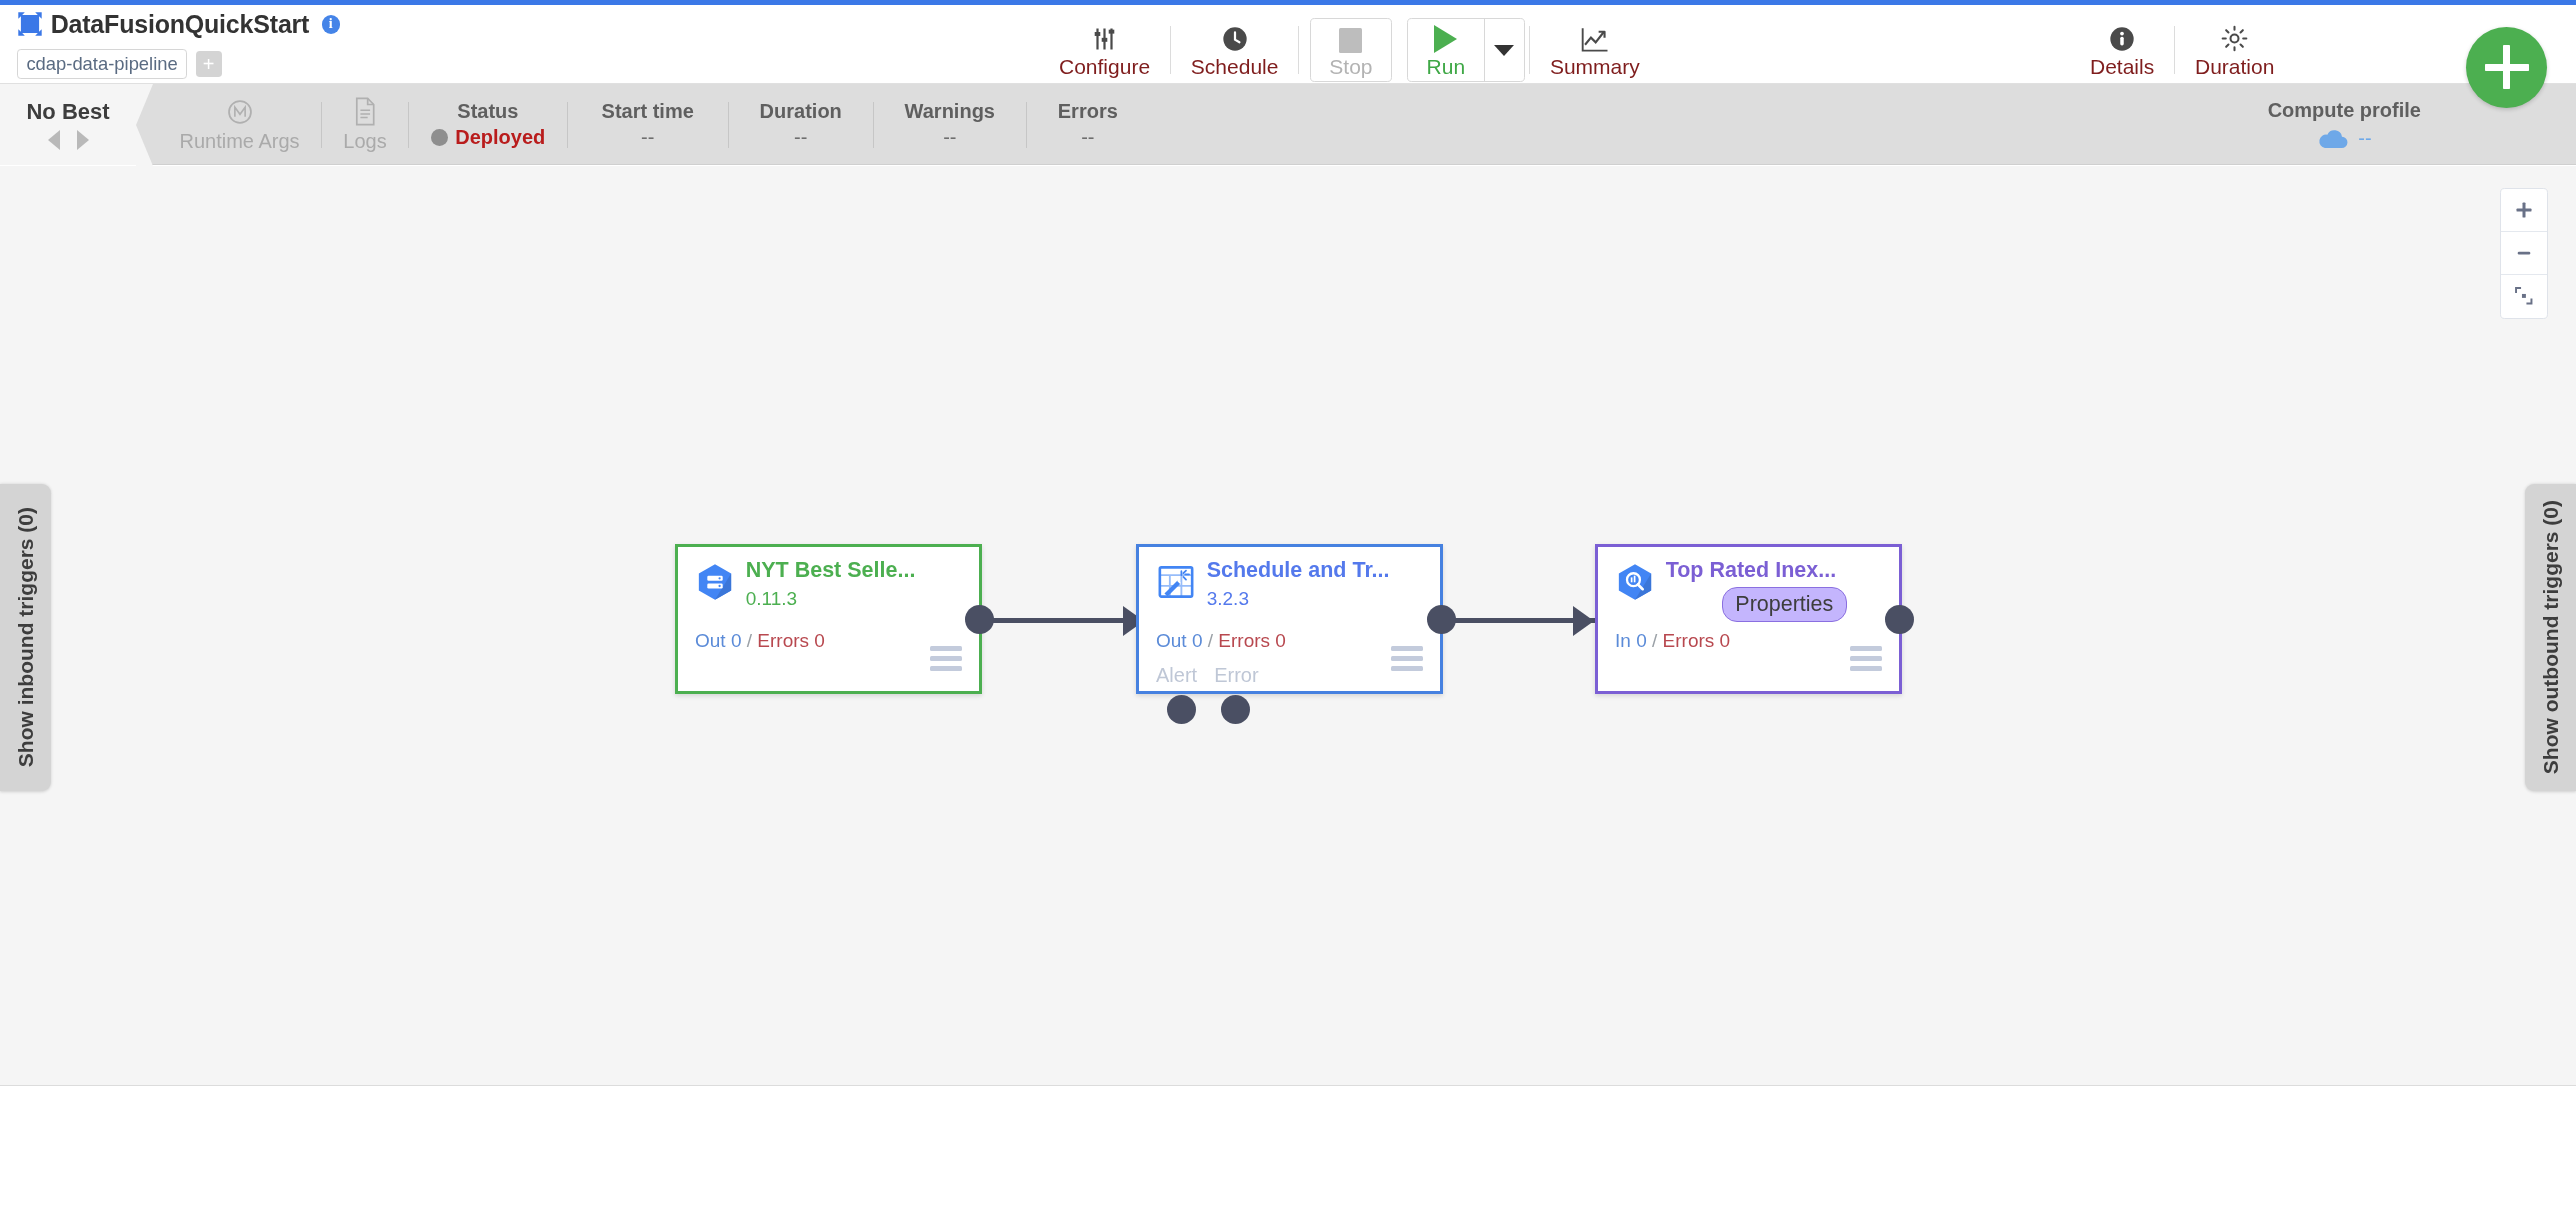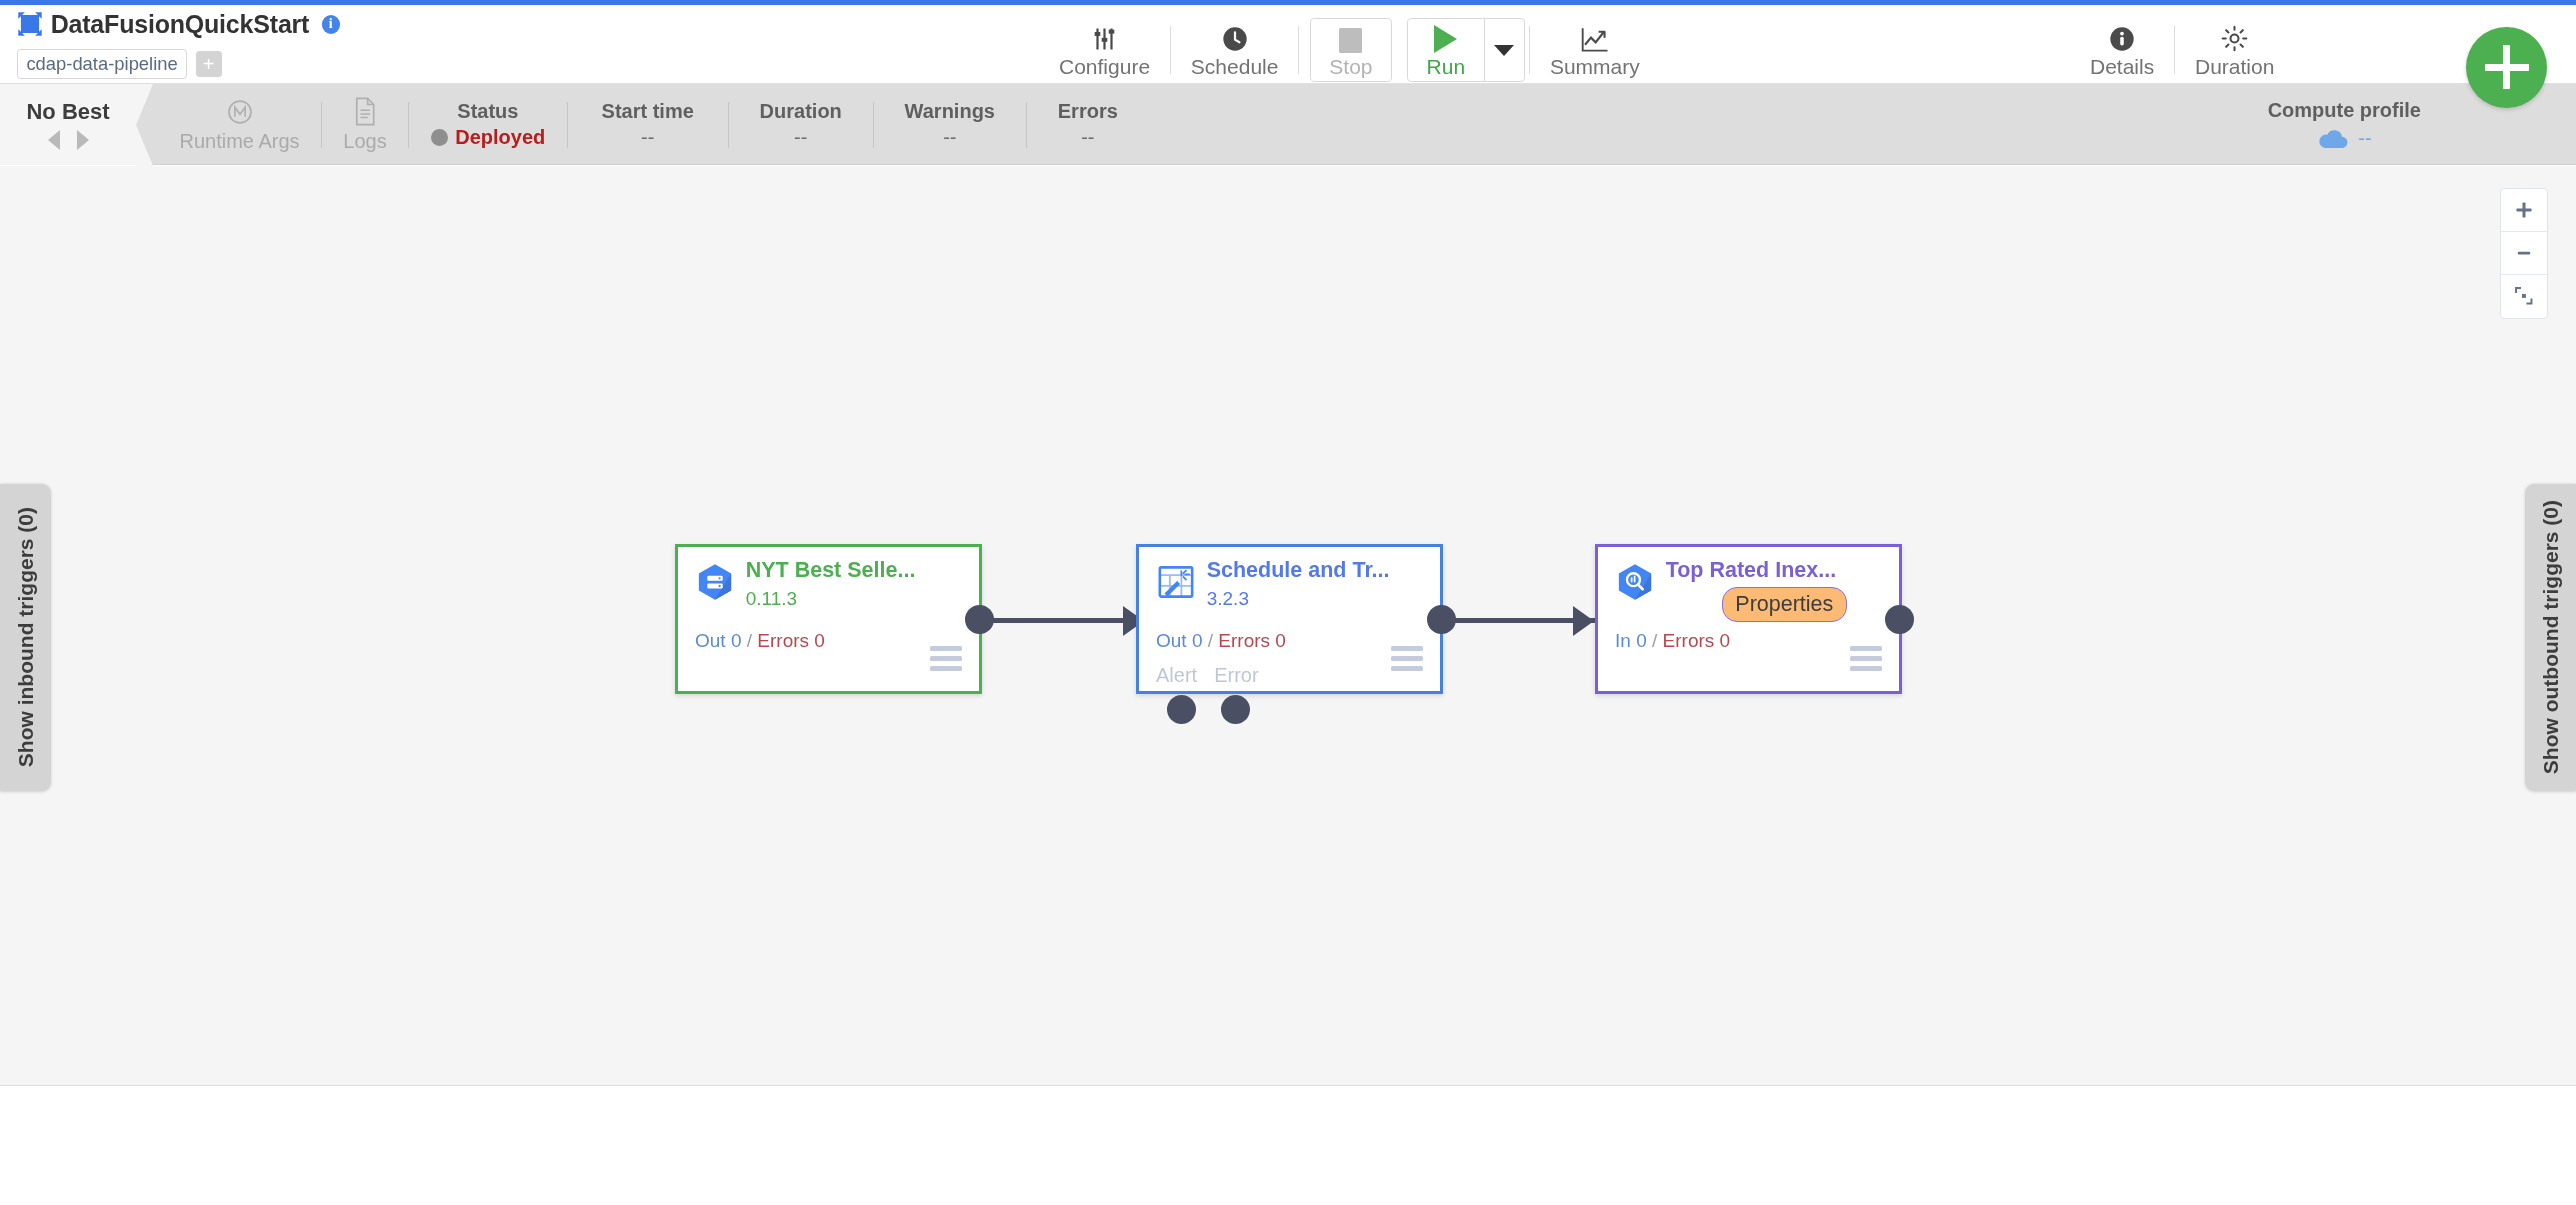--- a/index.html
+++ b/index.html
@@ -28,21 +28,21 @@
   .tag-pill { border:0.8px solid #d6d6d6; border-radius:3.8px; padding:3.1px 8.4px; font-size:18.4px;
               color:#5a6b82; background:#fff; line-height:1.18; }
   .tag-add { width:26px; height:26px; border-radius:3.8px; background:#d4d4d4; color:#fff;
              font-size:20px; display:flex; align-items:center; justify-content:center; line-height:1; }
 
   
   .tb { position:absolute; top:5.4px; height:79px; display:flex; align-items:center; }
   .tb-item { display:flex; flex-direction:column; align-items:center; justify-content:center;
              padding:0 20px; height:60px; }
   .tb-icon { height:29px; display:flex; align-items:flex-end; justify-content:center; }
-  .tb-label { font-size:21px; color:#737373; margin-top:3.1px; line-height:1; }
+  .tb-label { font-size:21px; color:#7f1d1d; margin-top:3.1px; line-height:1; }
   .tb-sep { width:0.8px; height:48px; background:#dcdcdc; }
   .tb-btn { border:0.8px solid #d8d8d8; border-radius:4.6px; height:64px; display:flex; align-items:stretch; }
   .tb-btn .tb-item { padding:0 18.4px; height:100%; justify-content:center; }
   .run-caret { width:40px; display:flex; align-items:center; justify-content:center;
                border-left:0.8px solid #d8d8d8; }
   .caret-tri { width:0;height:0;border-left:10px solid transparent;border-right:10px solid transparent;
                border-top:11.5px solid #333; }
   .lbl-stop { color:#b3b3b3; }
   .lbl-run  { color:#3fa846; }
 
@@ -121,21 +121,21 @@
 
   .node-green  { border:3.1px solid #4caf50; }
   .node-green  .node-name, .node-green .node-ver { color:#4caf50; }
   .node-blue   { border:3.1px solid #4681e0; }
   .node-blue   .node-name, .node-blue .node-ver { color:#5479ec; }
   .node-purple { border:3.1px solid #7b5fd4; }
   .node-purple .node-name { color:#7b5fd4; }
 
   .endpoint { position:absolute; width:29px; height:29px; border-radius:50%; background:#4a4f63; }
 
-  .tooltip-props { position:absolute; border:1.5px solid #8a6fe0; border-radius:15px; background:#fdba74;
+  .tooltip-props { position:absolute; border:1.5px solid #8a6fe0; border-radius:15px; background:#c4b5fd;
                    padding:3.8px 12.3px; font-size:21.5px; color:#3d3d3d; white-space:nowrap; }
 
   .conn { position:absolute; height:5.4px; background:#4a4f63; }
   .conn-arrow { position:absolute; width:0; height:0; border-top:15.3px solid transparent;
                 border-bottom:15.3px solid transparent; border-left:21.5px solid #4a4f63; }
 
   
   .bottom-area { position:absolute; top:1086px; left:0; width:2576px; height:119px; background:#fff; }
 </style>
 </head>

